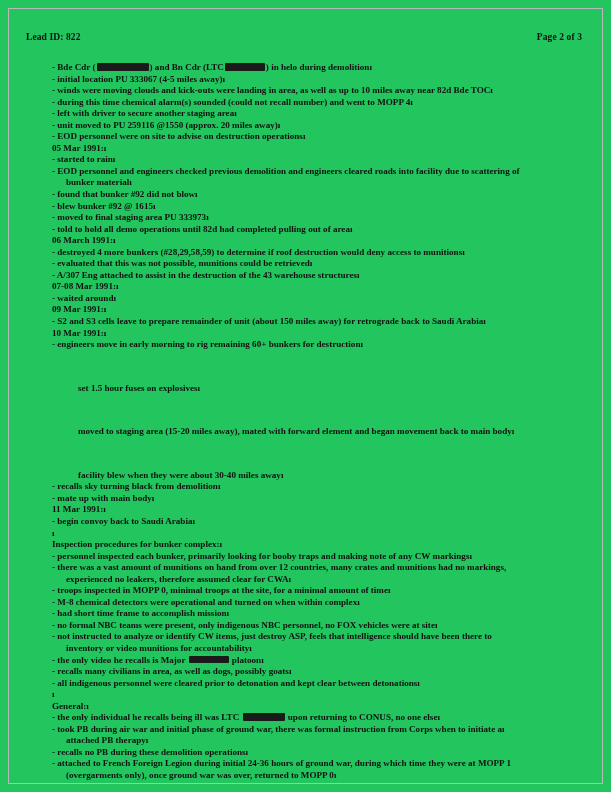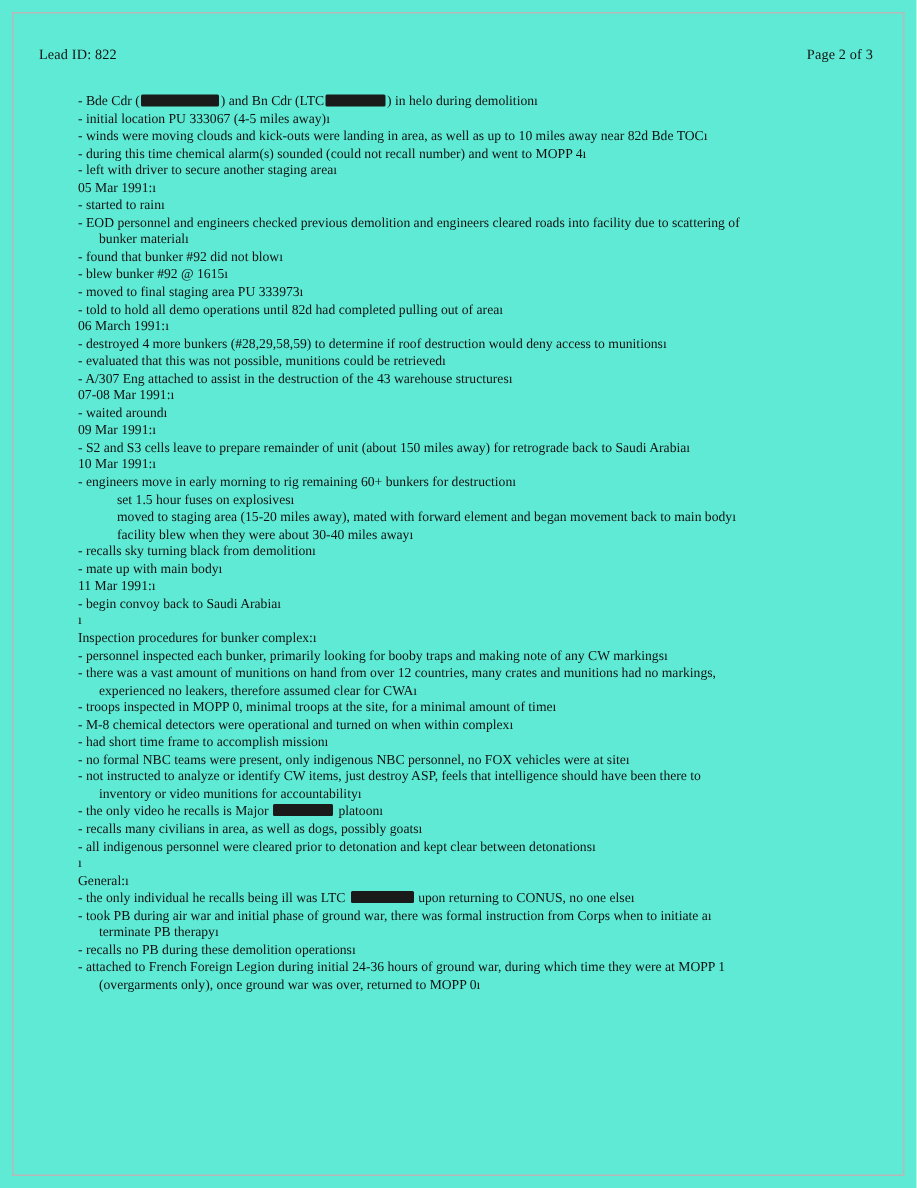--- a/index.html
+++ b/index.html
@@ -7,23 +7,24 @@
     padding: 0;
     background: #ffffff;
   }
   body {
     font-family: "Liberation Serif", serif;
   }
   .page {
     position: relative;
     width: 611px;
     height: 792px;
-    background: #5eead4;
+    background: #22c55e;
     overflow: hidden;
     box-sizing: border-box;
+    font-weight: bold;
   }
   .page-border {
     position: absolute;
     left: 8px;
     top: 8px;
     width: 595px;
     height: 776px;
     border: 1px solid #b8b8b8;
     box-sizing: border-box;
     pointer-events: none;
@@ -53,21 +54,21 @@
     width: 528px;
     font-size: 9.1px;
     line-height: 11.55px;
     color: #111;
   }
   .line {
     white-space: pre-wrap;
     position: relative;
   }
   .line.indent1 { padding-left: 14px; }
-  .line.indent2 { padding-left: 26px; }
+  .line.indent2 { padding-left: 26px; margin-top: 32px; }
   .redact {
     display: inline-block;
     background: #1a1a1a;
     height: 7.5px;
     vertical-align: -0.5px;
     border-radius: 1px;
     margin: 0 1px;
   }
   .seg { display: inline; }
 </style>
@@ -81,20 +82,22 @@
     <div class="lead-id">Lead ID: 822</div>
     <div class="page-num">Page  2 of   3</div>
   </div>
 
   <div class="body" id="doc-body">
       <div class="line"><span class="seg">- Bde Cdr (</span><span class="redact" style="width: 52px;"></span><span class="seg">) and Bn Cdr (LTC</span><span class="redact" style="width: 40px;"></span><span class="seg">) in helo during demolitionı</span></div>
       <div class="line"><span class="seg">- initial location PU 333067 (4-5 miles away)ı</span></div>
       <div class="line"><span class="seg">- winds were moving clouds and kick-outs were landing in area, as well as up to 10 miles away near 82d Bde TOCı</span></div>
       <div class="line"><span class="seg">- during this time chemical alarm(s) sounded (could not recall number) and went to MOPP 4ı</span></div>
       <div class="line"><span class="seg">- left with driver to secure another staging areaı</span></div>
+      <div class="line"><span class="seg">- unit moved to PU 259116 @1550 (approx. 20 miles away)ı</span></div>
+      <div class="line"><span class="seg">- EOD personnel were on site to advise on destruction operationsı</span></div>
       <div class="line"><span class="seg">05 Mar 1991:ı</span></div>
       <div class="line"><span class="seg">- started to rainı</span></div>
       <div class="line"><span class="seg">- EOD personnel and engineers checked previous demolition and engineers cleared roads into facility due to scattering of</span></div>
       <div class="line indent1"><span class="seg">bunker materialı</span></div>
       <div class="line"><span class="seg">- found that bunker #92 did not blowı</span></div>
       <div class="line"><span class="seg">- blew bunker #92 @ 1615ı</span></div>
       <div class="line"><span class="seg">- moved to final staging area PU 333973ı</span></div>
       <div class="line"><span class="seg">- told to hold all demo operations until 82d had completed pulling out of areaı</span></div>
       <div class="line"><span class="seg">06 March 1991:ı</span></div>
       <div class="line"><span class="seg">- destroyed 4 more bunkers (#28,29,58,59) to determine if roof destruction would deny access to munitionsı</span></div>
@@ -124,18 +127,18 @@
       <div class="line"><span class="seg">- no formal NBC teams were present, only indigenous NBC personnel, no FOX vehicles were at siteı</span></div>
       <div class="line"><span class="seg">- not instructed to analyze or identify CW items, just destroy ASP, feels that intelligence should have been there to</span></div>
       <div class="line indent1"><span class="seg">inventory or video munitions for accountabilityı</span></div>
       <div class="line"><span class="seg">- the only video he recalls is Major </span><span class="redact" style="width: 40px;"></span><span class="seg"> platoonı</span></div>
       <div class="line"><span class="seg">- recalls many civilians in area, as well as dogs, possibly goatsı</span></div>
       <div class="line"><span class="seg">- all indigenous personnel were cleared prior to detonation and kept clear between detonationsı</span></div>
       <div class="line"><span class="seg">ı</span></div>
       <div class="line"><span class="seg">General:ı</span></div>
       <div class="line"><span class="seg">- the only individual he recalls being ill was LTC </span><span class="redact" style="width: 42px;"></span><span class="seg"> upon returning to CONUS, no one elseı</span></div>
       <div class="line"><span class="seg">- took PB during air war and initial phase of ground war, there was formal instruction from Corps when to initiate aı</span></div>
-      <div class="line indent1"><span class="seg">terminate PB therapyı</span></div>
+      <div class="line indent1"><span class="seg">attached PB therapyı</span></div>
       <div class="line"><span class="seg">- recalls no PB during these demolition operationsı</span></div>
       <div class="line"><span class="seg">- attached to French Foreign Legion during initial 24-36 hours of ground war, during which time they were at MOPP 1</span></div>
       <div class="line indent1"><span class="seg">(overgarments only), once ground war was over, returned to MOPP 0ı</span></div>
     </div>
 </div>
 
 </body></html>

